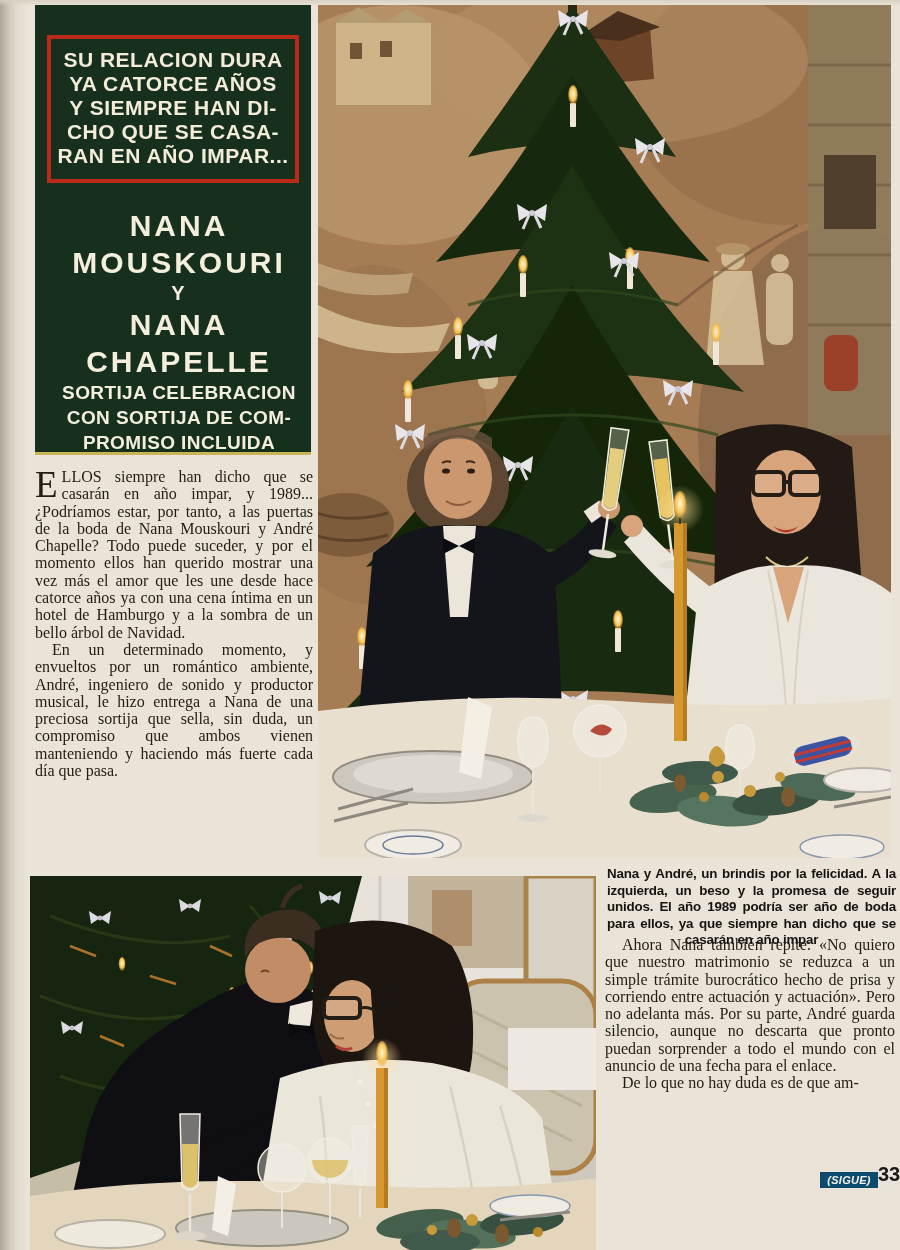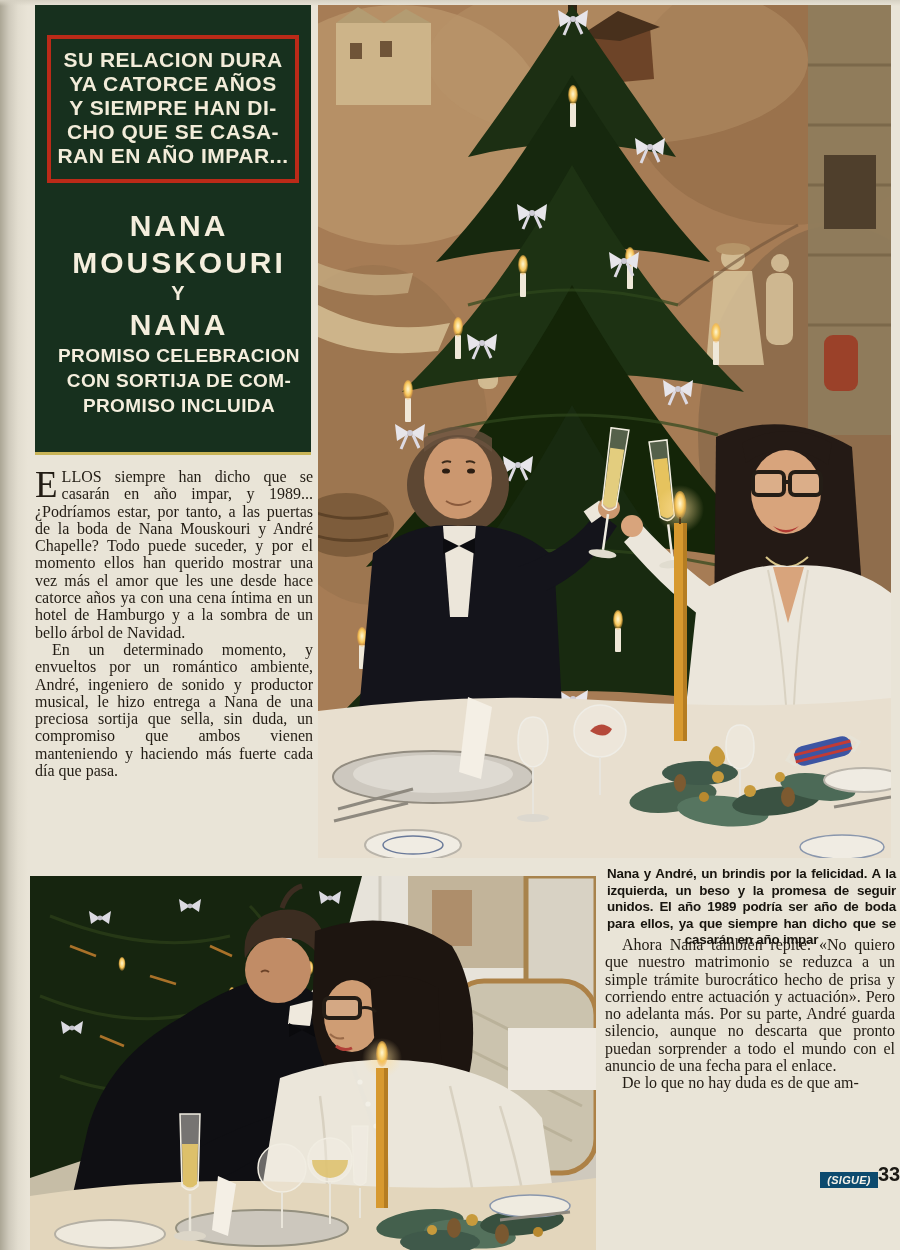--- a/index.html
+++ b/index.html
@@ -59,21 +59,22 @@
       <div class="kicker-line">YA CATORCE AÑOS</div>
       <div class="kicker-line">Y SIEMPRE HAN DI-</div>
       <div class="kicker-line">CHO QUE SE CASA-</div>
       <div class="kicker-line">RAN EN AÑO IMPAR...</div>
     </div>
     <div class="title-block">
       <div class="title-big">NANA</div>
       <div class="title-big">MOUSKOURI</div>
       <div class="title-y">Y</div>
       <div class="title-big">NANA</div>
-      <div class="title-sub">PROMISO CELEBRACION</div>
+      <div class="title-big">CHAPELLE</div>
+      <div class="title-sub">SORTIJA CELEBRACION</div>
       <div class="title-sub">CON SORTIJA DE COM-</div>
       <div class="title-sub">PROMISO INCLUIDA</div>
     </div>
   </div>
 
   <figure class="photo-top" style="margin:0">
     <svg viewBox="0 0 573 853" aria-hidden="true">
       <defs>
         <radialGradient id="fl1" cx="50%" cy="45%" r="60%">
           <stop offset="0%" stop-color="#fff7d2"></stop>

